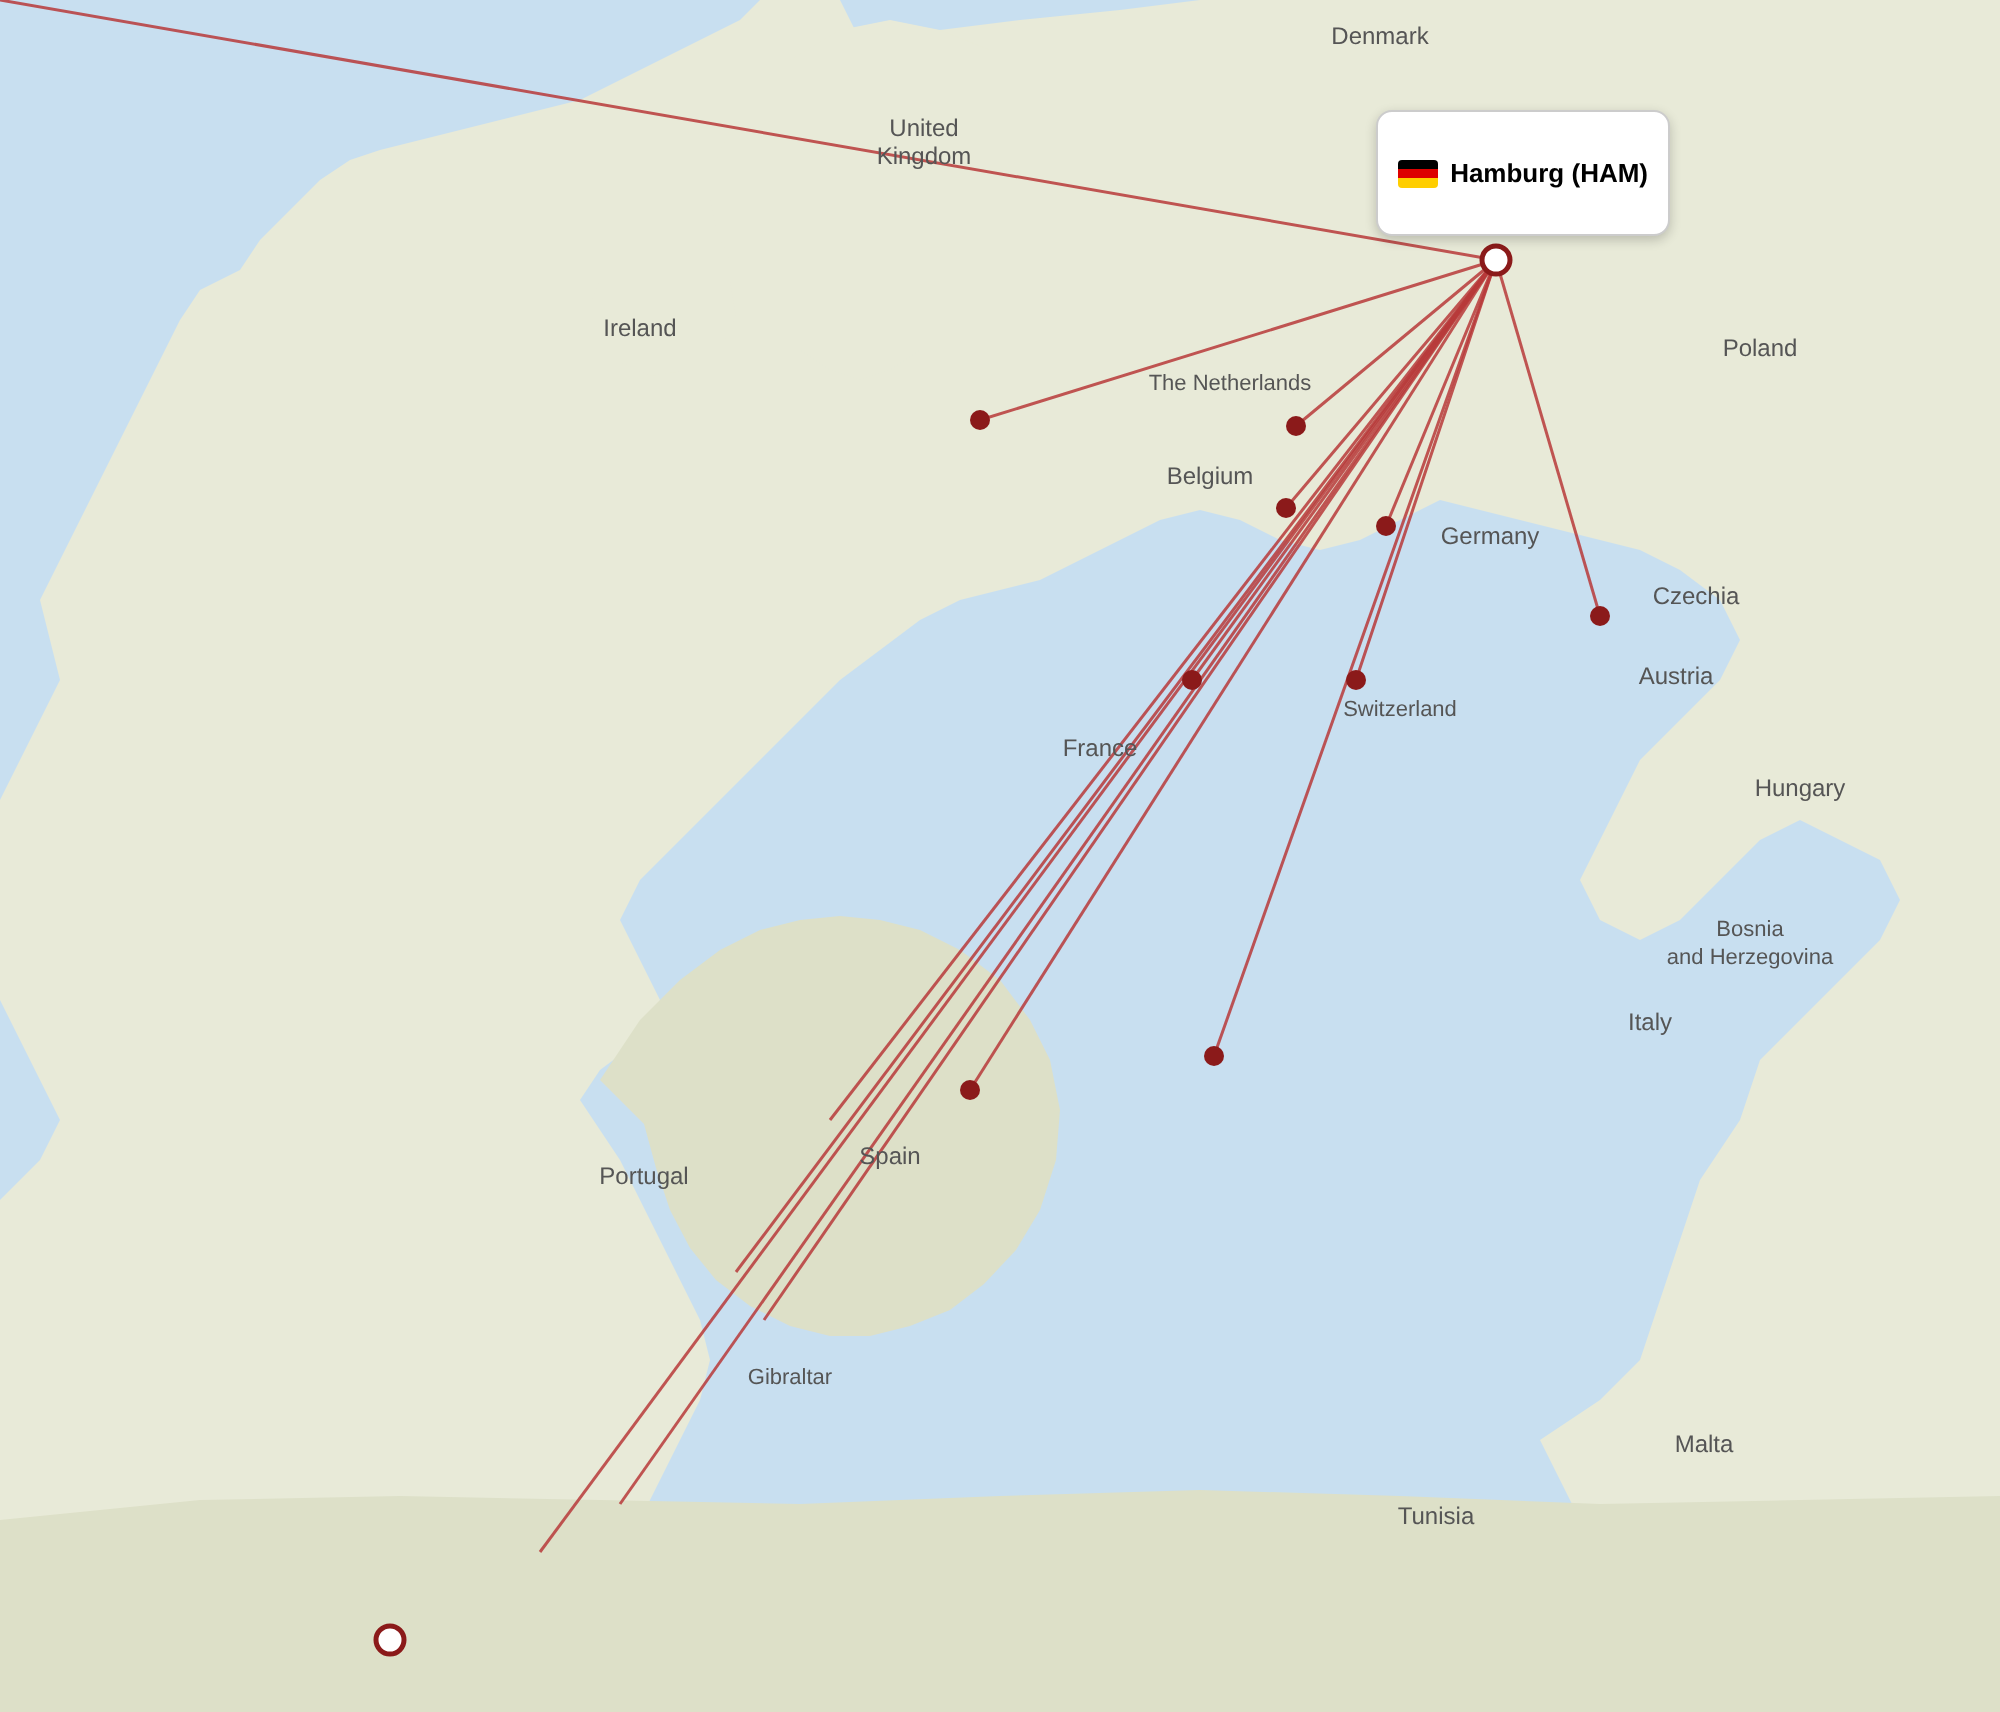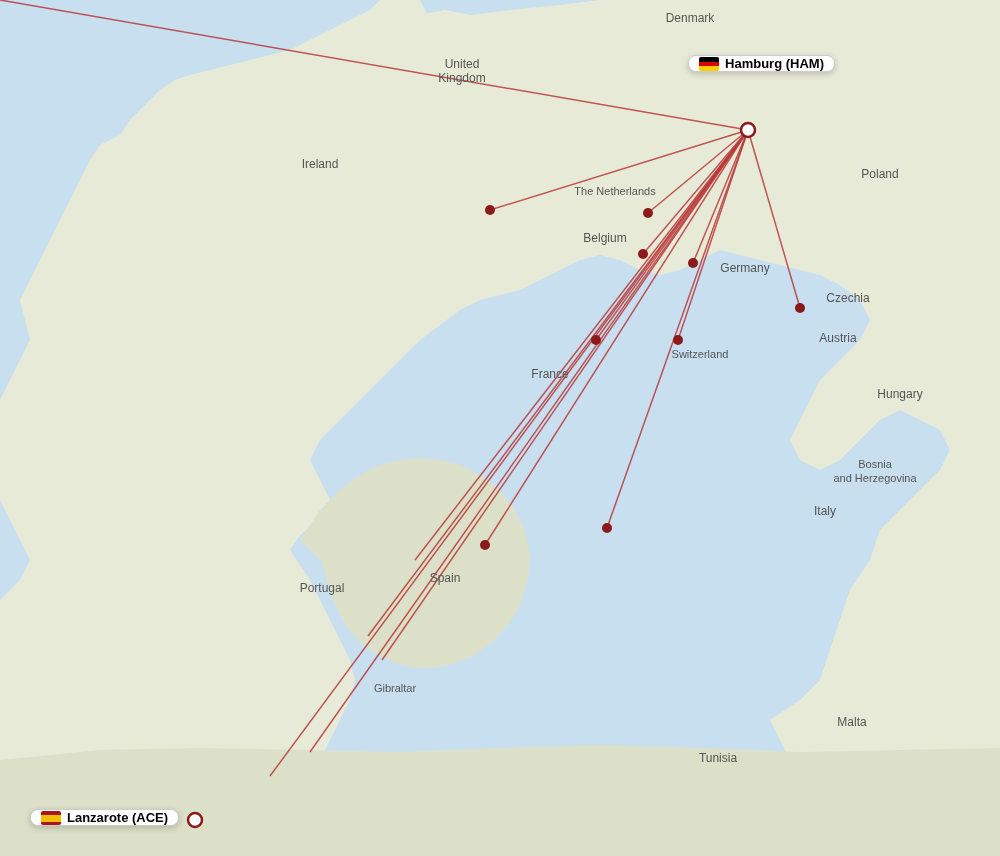--- a/index.html
+++ b/index.html
@@ -19,21 +19,21 @@
       top: 0; left: 0;
       width: 100%; height: 100%;
     }
 
     
     .airport-tooltip {
       position: absolute;
       background: white;
       border: 1px solid #ccc;
       border-radius: 8px;
-      padding: 0 10px;
+      padding: 23px 10px;
       font-size: 13px;
       font-weight: 600;
       display: flex;
       align-items: center;
       gap: 6px;
       box-shadow: 0 2px 6px rgba(0,0,0,0.2);
       white-space: nowrap;
     }
 
     .flag {
@@ -172,17 +172,13 @@
     <text x="395" y="692" font-size="11" fill="#555" font-family="Arial" text-anchor="middle">Gibraltar</text>
     <text x="852" y="726" font-size="12" fill="#555" font-family="Arial" text-anchor="middle">Malta</text>
     <text x="718" y="762" font-size="12" fill="#555" font-family="Arial" text-anchor="middle">Tunisia</text>
   </svg>
 
   <div class="airport-tooltip tooltip-hamburg">
     <span class="flag flag-de"></span>
     <span>Hamburg (HAM)</span>
   </div>
 
-  <div class="airport-tooltip tooltip-lanzarote">
-    <span class="flag flag-es"></span>
-    <span>Lanzarote (ACE)</span>
-  </div>
 </div>
 
 </body></html>

